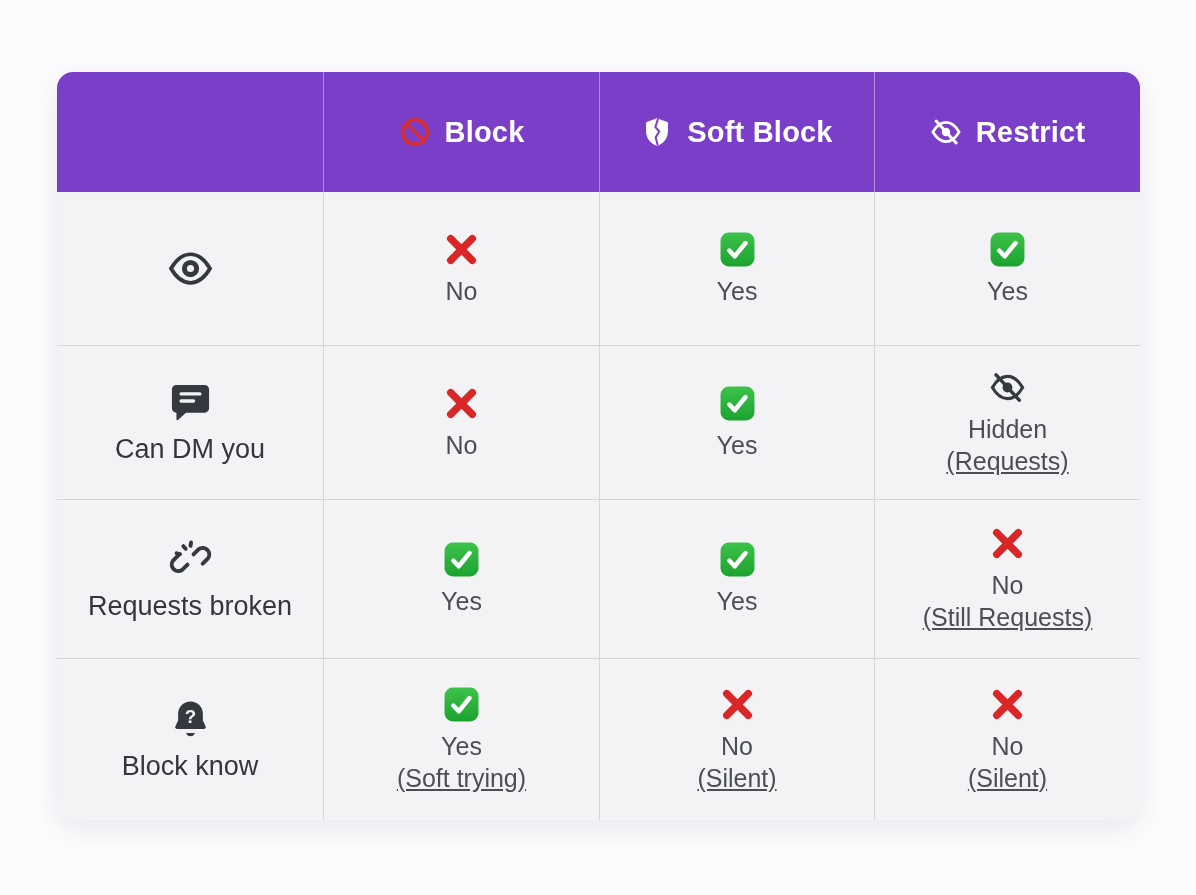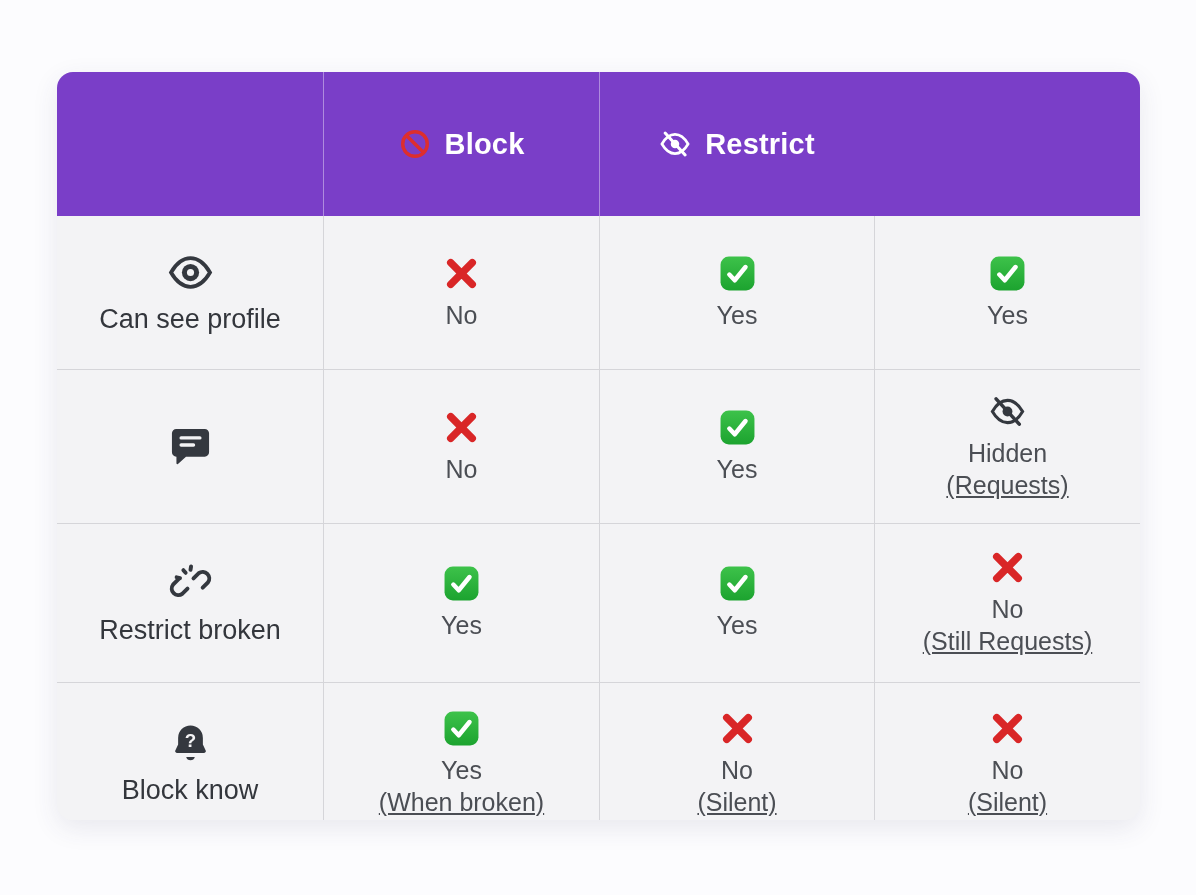--- a/index.html
+++ b/index.html
@@ -16,21 +16,21 @@
     width:1083px; height:748px;
     border-radius:16px; overflow:hidden;
     background:#F3F3F5;
     box-shadow:0 8px 26px rgba(60,60,100,0.10);
   }
 
   
   .header {
     display:grid;
     grid-template-columns:266fr 276fr 275fr 266fr;
-    height:144px;
+    height:120px;
     background:#7A3EC8;
   }
   .hcell {
     display:flex; align-items:center; justify-content:center;
     gap:14px; color:#FFFFFF;
     font-size:29px; font-weight:700; letter-spacing:0.2px;
   }
   .hcell + .hcell { border-left:1.5px solid rgba(255,255,255,0.40); }
   .hicon svg { display:block; width:32px; height:32px; }
   .hicon.red  { color:#DD2E2E; }
@@ -129,36 +129,43 @@
         <span class="hicon red">
             <svg>
               <use href="#sym-prohibition"></use>
             </svg>
           </span>
         <span>Block</span>
       </div>
       <div class="hcell">
         <span class="hicon white">
             <svg>
+              <use href="#sym-shield-crack"></use>
+            </svg>
+          </span>
+        <span>Soft Block</span>
+      </div>
+      <div class="hcell">
+        <span class="hicon white">
+            <svg>
               <use href="#sym-eye-slash"></use>
             </svg>
           </span>
         <span>Restrict</span>
       </div>
     </div>
 
     <div class="tbody">
 
       <div class="cell">
         <span class="row-icon">
             <svg>
               <use href="#sym-eye"></use>
             </svg>
           </span>
-        <span class="row-label">Can see profile</span>
       </div>
       <div class="cell">
         <span class="val-icon red">
             <svg>
               <use href="#sym-cross"></use>
             </svg>
           </span>
         <span class="val-text">No</span>
 
       </div>
@@ -180,20 +187,21 @@
         <span class="val-text">Yes</span>
 
       </div>
 
       <div class="cell">
         <span class="row-icon">
             <svg>
               <use href="#sym-message"></use>
             </svg>
           </span>
+        <span class="row-label">Can DM you</span>
       </div>
       <div class="cell">
         <span class="val-icon red">
             <svg>
               <use href="#sym-cross"></use>
             </svg>
           </span>
         <span class="val-text">No</span>
 
       </div>
@@ -215,21 +223,21 @@
         <span class="val-text">Hidden</span>
         <span class="val-sub">(Requests)</span>
       </div>
 
       <div class="cell">
         <span class="row-icon">
             <svg>
               <use href="#sym-broken-link"></use>
             </svg>
           </span>
-        <span class="row-label">Restrict broken</span>
+        <span class="row-label">Requests broken</span>
       </div>
       <div class="cell">
         <span class="val-icon">
             <svg>
               <use href="#sym-check"></use>
             </svg>
           </span>
         <span class="val-text">Yes</span>
 
       </div>
@@ -260,21 +268,21 @@
           </span>
         <span class="row-label">Block know</span>
       </div>
       <div class="cell">
         <span class="val-icon">
             <svg>
               <use href="#sym-check"></use>
             </svg>
           </span>
         <span class="val-text">Yes</span>
-        <span class="val-sub">(When broken)</span>
+        <span class="val-sub">(Soft trying)</span>
       </div>
       <div class="cell">
         <span class="val-icon red">
             <svg>
               <use href="#sym-cross"></use>
             </svg>
           </span>
         <span class="val-text">No</span>
         <span class="val-sub">(Silent)</span>
       </div>

